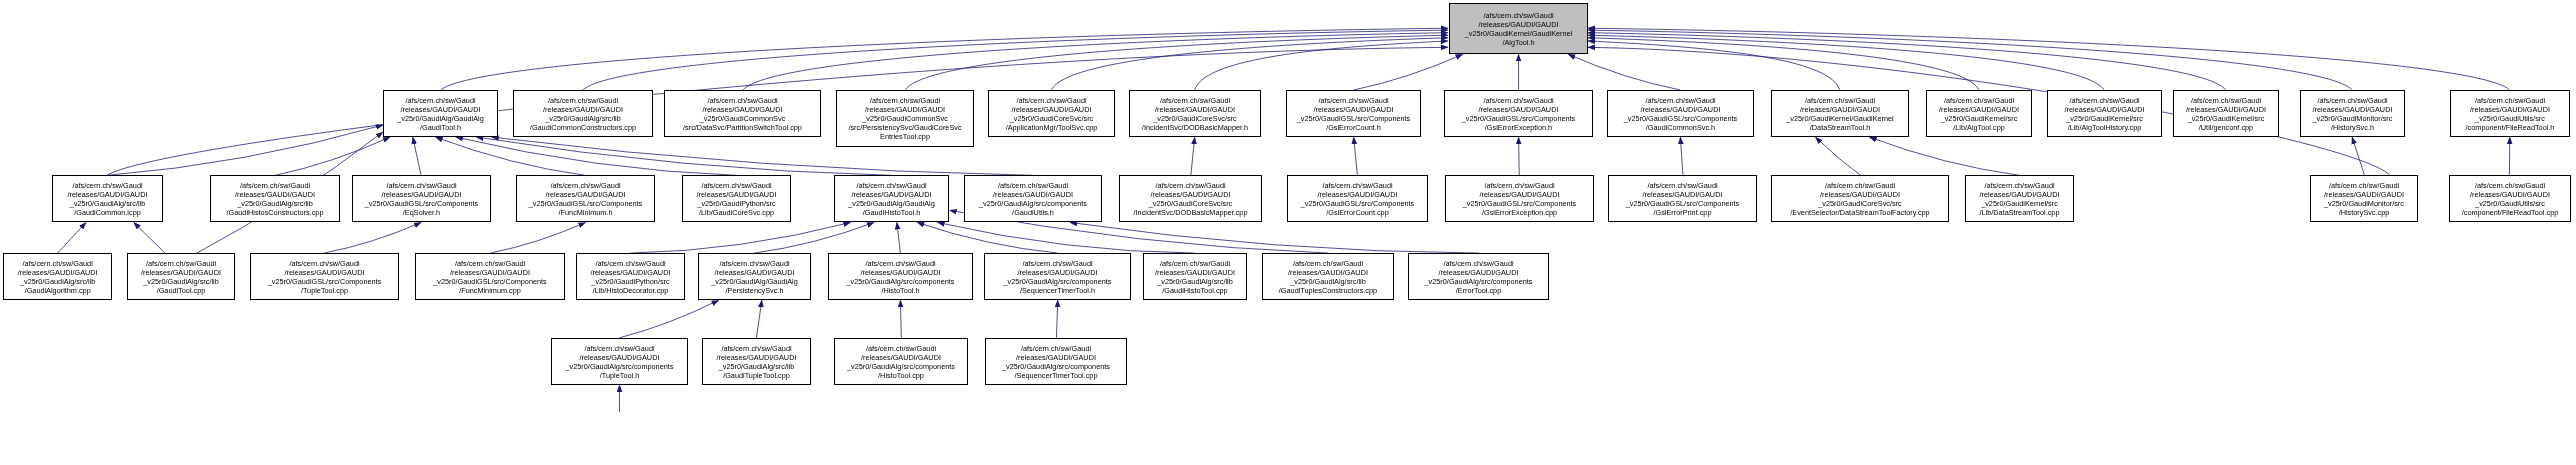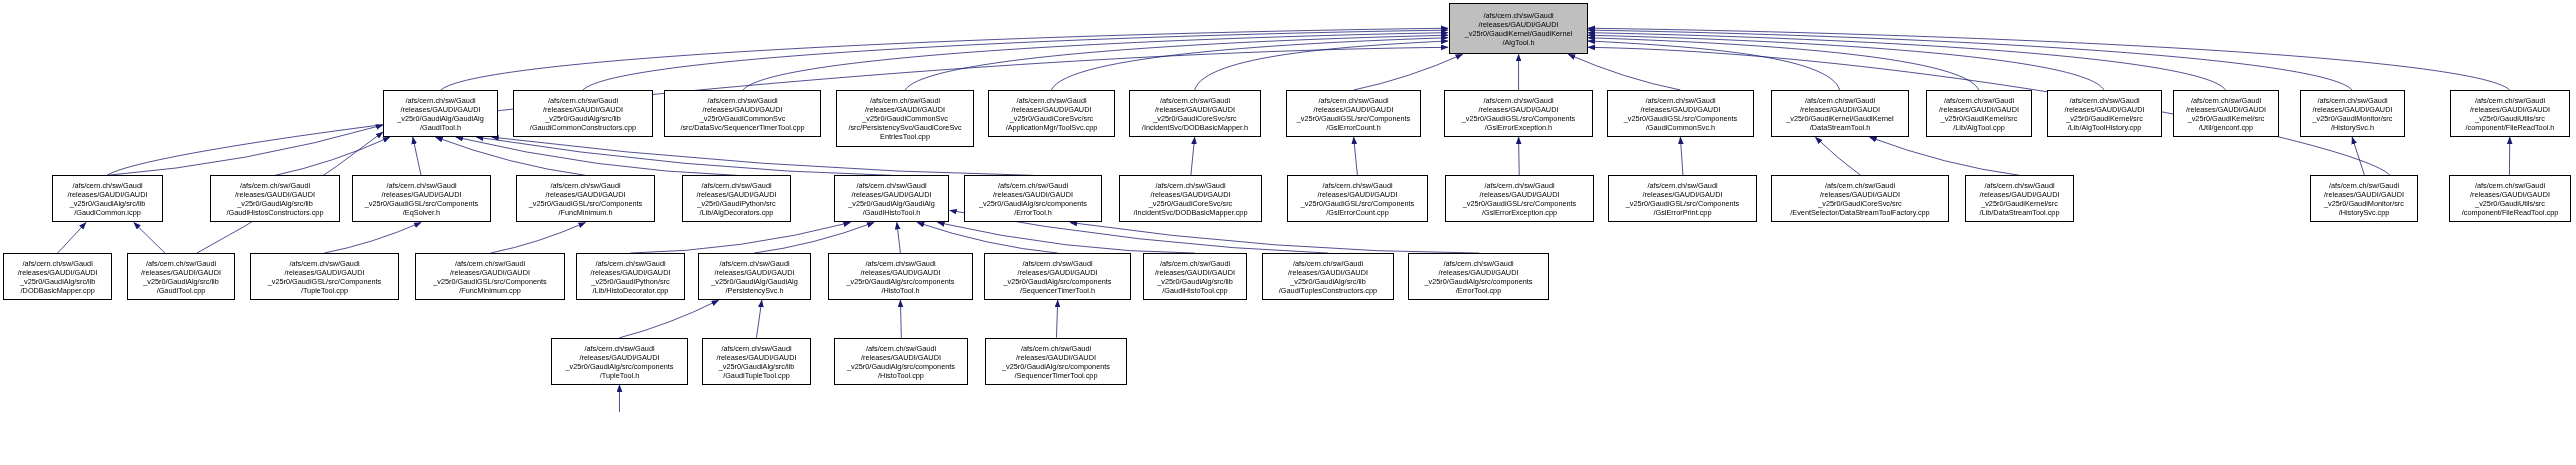--- a/index.html
+++ b/index.html
@@ -89,21 +89,21 @@
     <div class="graph-node" style="left: 513px; top: 90px; width: 140px; height: 47px;">
       <span class="node-line">/afs/cern.ch/sw/Gaudi</span>
       <span class="node-line">/releases/GAUDI/GAUDI</span>
       <span class="node-line">_v25r0/GaudiAlg/src/lib</span>
       <span class="node-line">/GaudiCommonConstructors.cpp</span>
     </div>
     <div class="graph-node" style="left: 664px; top: 90px; width: 157px; height: 47px;">
       <span class="node-line">/afs/cern.ch/sw/Gaudi</span>
       <span class="node-line">/releases/GAUDI/GAUDI</span>
       <span class="node-line">_v25r0/GaudiCommonSvc</span>
-      <span class="node-line">/src/DataSvc/SequencerTimerTool.cpp</span>
+      <span class="node-line">/src/DataSvc/PartitionSwitchTool.cpp</span>
     </div>
     <div class="graph-node" style="left: 836px; top: 90px; width: 138px; height: 57px;">
       <span class="node-line">/afs/cern.ch/sw/Gaudi</span>
       <span class="node-line">/releases/GAUDI/GAUDI</span>
       <span class="node-line">_v25r0/GaudiCommonSvc</span>
       <span class="node-line">/src/PersistencySvc/GaudiCoreSvc</span>
       <span class="node-line">EntriesTool.cpp</span>
     </div>
     <div class="graph-node" style="left: 988px; top: 90px; width: 127px; height: 47px;">
       <span class="node-line">/afs/cern.ch/sw/Gaudi</span>
@@ -192,33 +192,33 @@
     <div class="graph-node" style="left: 516px; top: 175px; width: 139px; height: 47px;">
       <span class="node-line">/afs/cern.ch/sw/Gaudi</span>
       <span class="node-line">/releases/GAUDI/GAUDI</span>
       <span class="node-line">_v25r0/GaudiGSL/src/Components</span>
       <span class="node-line">/FuncMinimum.h</span>
     </div>
     <div class="graph-node" style="left: 682px; top: 175px; width: 109px; height: 47px;">
       <span class="node-line">/afs/cern.ch/sw/Gaudi</span>
       <span class="node-line">/releases/GAUDI/GAUDI</span>
       <span class="node-line">_v25r0/GaudiPython/src</span>
-      <span class="node-line">/Lib/AlgDecorators.cpp</span>
+      <span class="node-line">/Lib/GaudiCoreSvc.cpp</span>
     </div>
     <div class="graph-node" style="left: 834px; top: 175px; width: 115px; height: 47px;">
       <span class="node-line">/afs/cern.ch/sw/Gaudi</span>
       <span class="node-line">/releases/GAUDI/GAUDI</span>
       <span class="node-line">_v25r0/GaudiAlg/GaudiAlg</span>
       <span class="node-line">/GaudiHistoTool.h</span>
     </div>
     <div class="graph-node" style="left: 964px; top: 175px; width: 138px; height: 47px;">
       <span class="node-line">/afs/cern.ch/sw/Gaudi</span>
       <span class="node-line">/releases/GAUDI/GAUDI</span>
       <span class="node-line">_v25r0/GaudiAlg/src/components</span>
-      <span class="node-line">/ErrorTool.h</span>
+      <span class="node-line">/GaudiUtils.h</span>
     </div>
     <div class="graph-node" style="left: 1119px; top: 175px; width: 143px; height: 47px;">
       <span class="node-line">/afs/cern.ch/sw/Gaudi</span>
       <span class="node-line">/releases/GAUDI/GAUDI</span>
       <span class="node-line">_v25r0/GaudiCoreSvc/src</span>
       <span class="node-line">/IncidentSvc/DODBasicMapper.cpp</span>
     </div>
     <div class="graph-node" style="left: 1287px; top: 175px; width: 141px; height: 47px;">
       <span class="node-line">/afs/cern.ch/sw/Gaudi</span>
       <span class="node-line">/releases/GAUDI/GAUDI</span>
@@ -258,21 +258,21 @@
     <div class="graph-node" style="left: 2449px; top: 175px; width: 122px; height: 47px;">
       <span class="node-line">/afs/cern.ch/sw/Gaudi</span>
       <span class="node-line">/releases/GAUDI/GAUDI</span>
       <span class="node-line">_v25r0/GaudiUtils/src</span>
       <span class="node-line">/component/FileReadTool.cpp</span>
     </div>
     <div class="graph-node" style="left: 3.2px; top: 253px; width: 109px; height: 47px;">
       <span class="node-line">/afs/cern.ch/sw/Gaudi</span>
       <span class="node-line">/releases/GAUDI/GAUDI</span>
       <span class="node-line">_v25r0/GaudiAlg/src/lib</span>
-      <span class="node-line">/DODBasicMapper.cpp</span>
+      <span class="node-line">/GaudiAlgorithm.cpp</span>
     </div>
     <div class="graph-node" style="left: 127px; top: 253px; width: 108px; height: 47px;">
       <span class="node-line">/afs/cern.ch/sw/Gaudi</span>
       <span class="node-line">/releases/GAUDI/GAUDI</span>
       <span class="node-line">_v25r0/GaudiAlg/src/lib</span>
       <span class="node-line">/GaudiTool.cpp</span>
     </div>
     <div class="graph-node" style="left: 250px; top: 253px; width: 149px; height: 47px;">
       <span class="node-line">/afs/cern.ch/sw/Gaudi</span>
       <span class="node-line">/releases/GAUDI/GAUDI</span>

